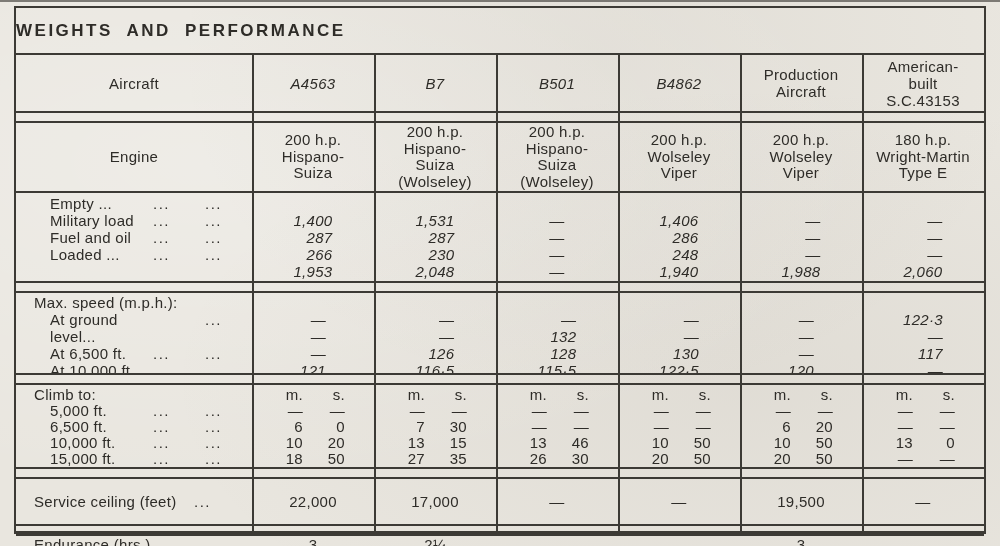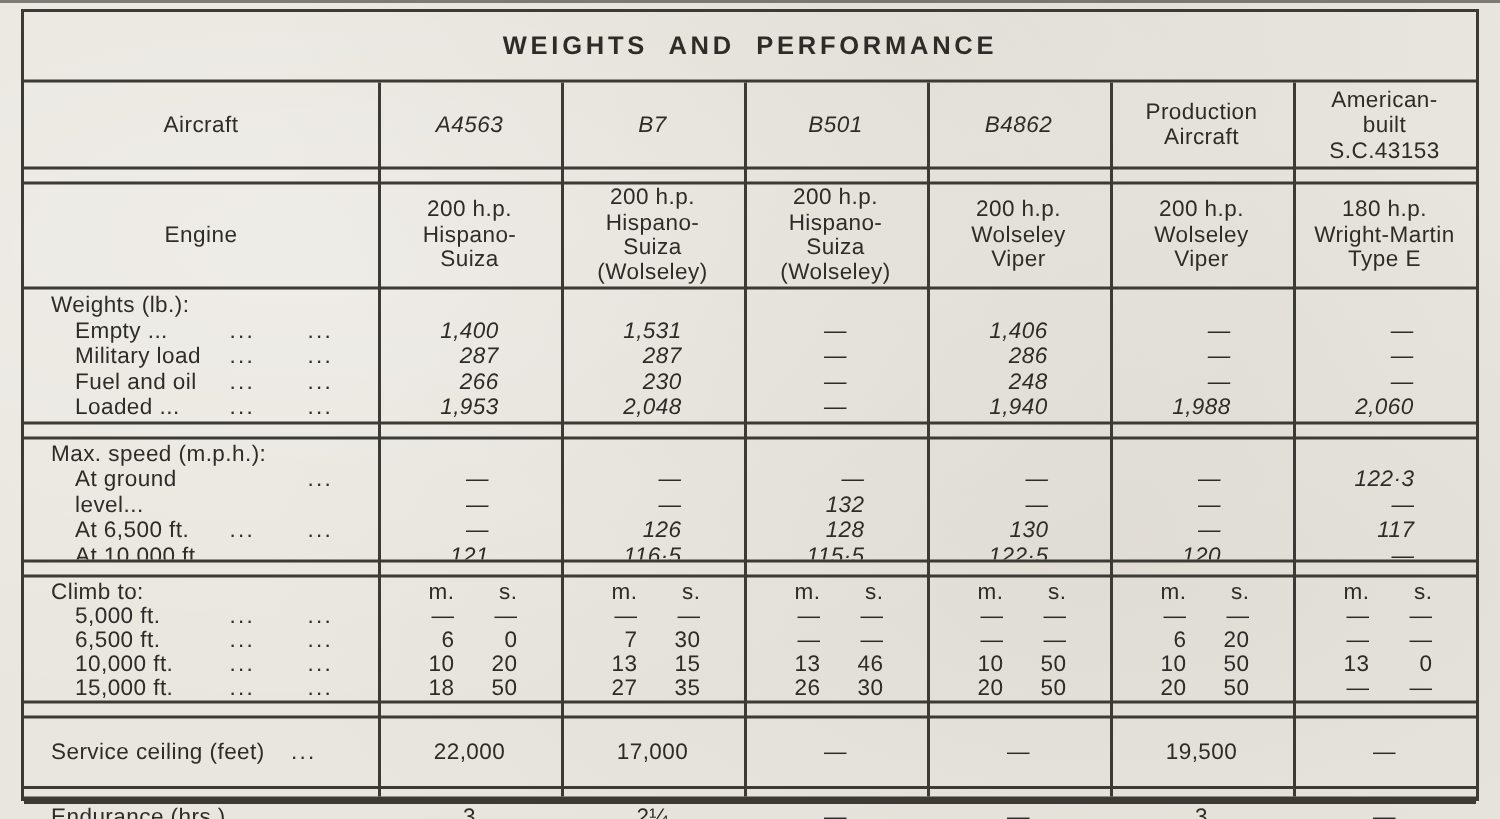--- a/index.html
+++ b/index.html
@@ -26,21 +26,21 @@
   }
   .vline{position:absolute;top:47px;bottom:0;width:2px;background:#3c3a35;}
   .sep{flex:0 0 auto;}
   .sep.single{height:2px;background:#3c3a35;}
   .sep.double{height:8px;border-top:2px solid #3c3a35;border-bottom:2px solid #3c3a35;}
   .grid-row{
     display:grid;
     grid-template-columns:236px 122px 122px 122px 122px 122px 1fr;
     flex:0 0 auto;
   }
-  .title-row{height:45px;display:flex;align-items:center;justify-content:center;flex:0 0 auto;}
+  .title-row{height:45px;display:flex;align-items:center;flex:0 0 auto;}
   .title{font-weight:bold;font-size:17px;letter-spacing:2.5px;word-spacing:7px;}
   .cell{position:relative;overflow:hidden;}
   .center{display:flex;align-items:center;justify-content:center;text-align:center;}
   .prelines{white-space:pre-line;}
   .italic{font-style:italic;}
   .fs{font-size:15px;letter-spacing:.3px;}
   .h-header{height:56px;}
   .h-header .cell{line-height:17px;}
   .h-engine{height:68px;}
   .h-engine .cell{line-height:16.5px;}
@@ -109,21 +109,20 @@
 Wolseley
 Viper</div>
       <div class="cell center prelines">180 h.p.
 Wright-Martin
 Type E</div>
     </div>
     <div class="sep single"></div>
 
     <div class="grid-row h-weights">
       <div class="cell">
-        <div class="sec-heading">Weights (lb.):</div>
         <div class="sub-line">
           <span>Empty ...</span>
           <span class="dots">...</span>
           <span class="dots">...</span>
         </div>
         <div class="sub-line">
           <span>Military load</span>
           <span class="dots">...</span>
           <span class="dots">...</span>
         </div>

